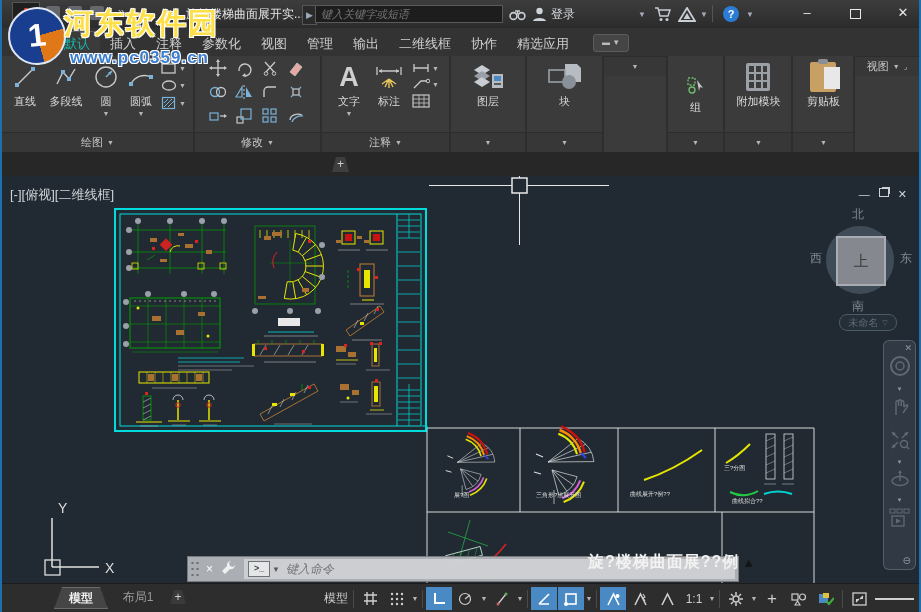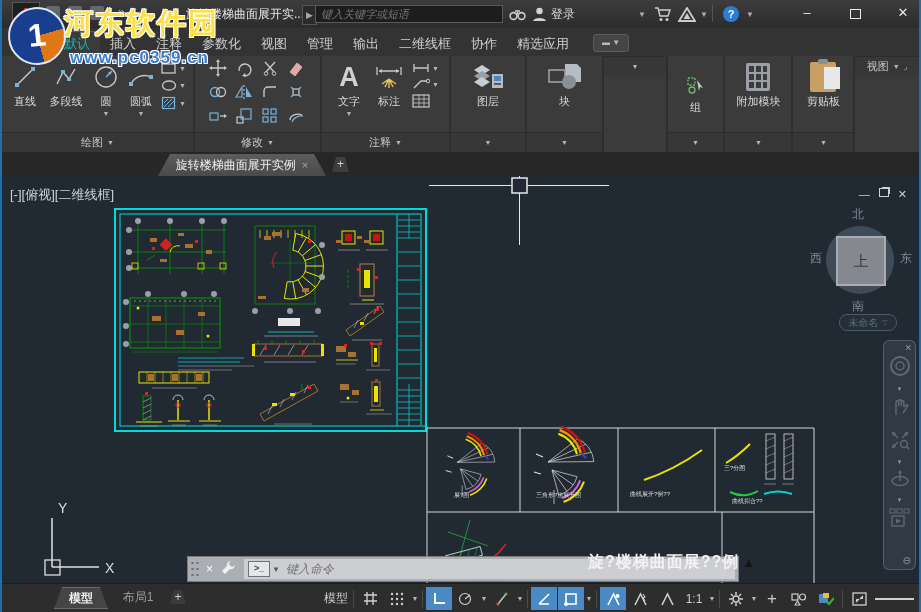--- a/index.html
+++ b/index.html
@@ -474,23 +474,20 @@
     <div class="panel" style="width:64px">
       <div class="panel-label">
           <span>视图</span>
           <span class="dd">▼</span>
           <span class="dd" style="font-size:8px">⌟</span>
         </div>
     </div>
   </div>
 
   <div class="filetabs">
-    <div class="ftab active">
-      <span>旋转楼梯曲面展开实例</span><span class="x">×</span>
-    </div>
     <div class="ftab-new">+</div>
   </div>
 
   <div class="canvas">
 
     <svg width="921" height="407" viewBox="0 176 921 407" style="position:absolute;left:0;top:0">
 
       <g stroke="#00dcdc" fill="none">
         <rect x="113" y="209" width="311" height="222" stroke-width="2"></rect>
         <rect x="118" y="214" width="301" height="212" stroke-width="1"></rect>

